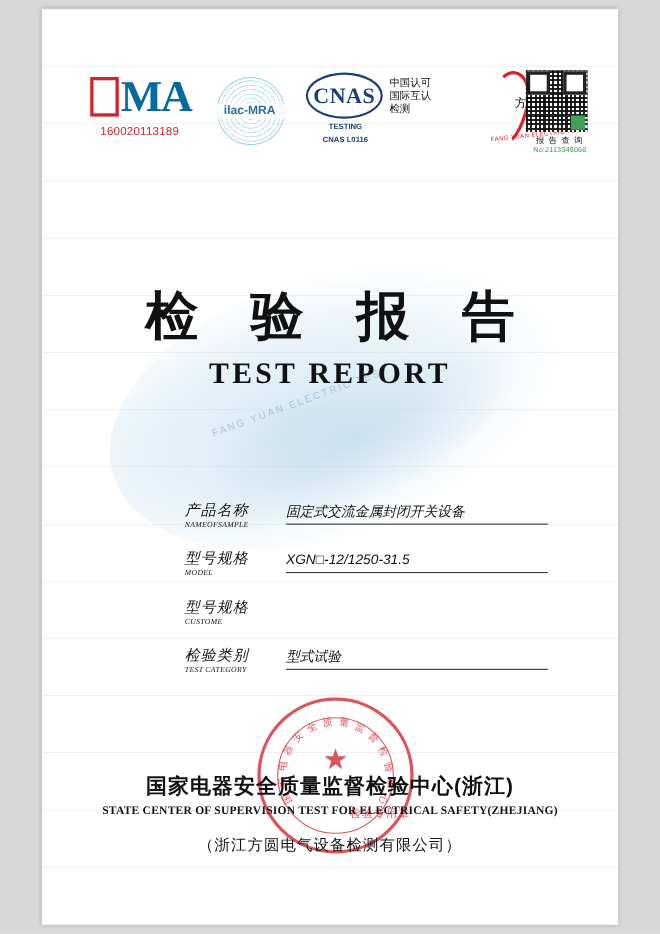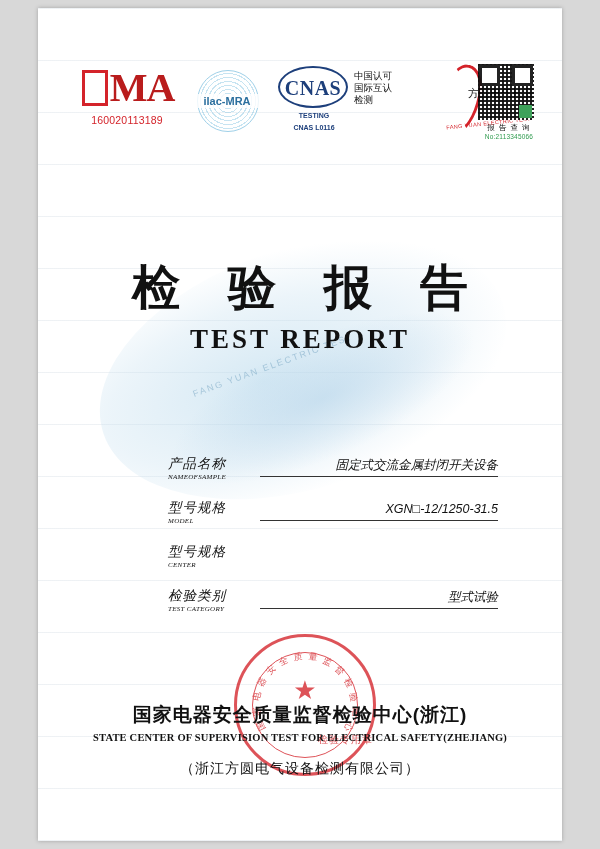--- a/index.html
+++ b/index.html
@@ -88,21 +88,21 @@
     position: absolute;
     left: 38px;
     top: 8px;
     width: 102px;
     text-align: center;
   }
   .cma-mark {
     font-family: "Liberation Serif", serif;
     font-weight: bold;
     font-size: 40px;
-    color: #b91c1c;
+    color: #0369a1;
     line-height: 44px;
     letter-spacing: -1px;
     position: relative;
     display: inline-block;
   }
   .cma-box {
     position: absolute;
     left: 2px;
     top: 4px;
     width: 26px;
@@ -329,21 +329,21 @@
     letter-spacing: 0.3px;
     line-height: 10px;
   }
   .field-value {
     position: absolute;
     left: 92px;
     top: 0;
     width: 238px;
     height: 20px;
     border-bottom: 1px solid #333;
-    text-align: right;
+    text-align: left;
     font-family: "Liberation Sans", sans-serif;
     font-size: 12.5px;
     color: #111;
     line-height: 18px;
     white-space: nowrap;
   }
 
   
   .seal {
     position: absolute;
@@ -502,21 +502,21 @@
       <div class="field-labels">
         <div class="f-cn">型号规格</div>
         <div class="f-en">MODEL</div>
       </div>
       <div class="field-value">XGN□-12/1250-31.5</div>
     </div>
 
     <div class="field">
       <div class="field-labels">
         <div class="f-cn">型号规格</div>
-        <div class="f-en">CENTER</div>
+        <div class="f-en">CUSTOME</div>
       </div>
     </div>
 
     <div class="field">
       <div class="field-labels">
         <div class="f-cn">检验类别</div>
         <div class="f-en">TEST CATEGORY</div>
       </div>
       <div class="field-value">型式试验</div>
     </div>

